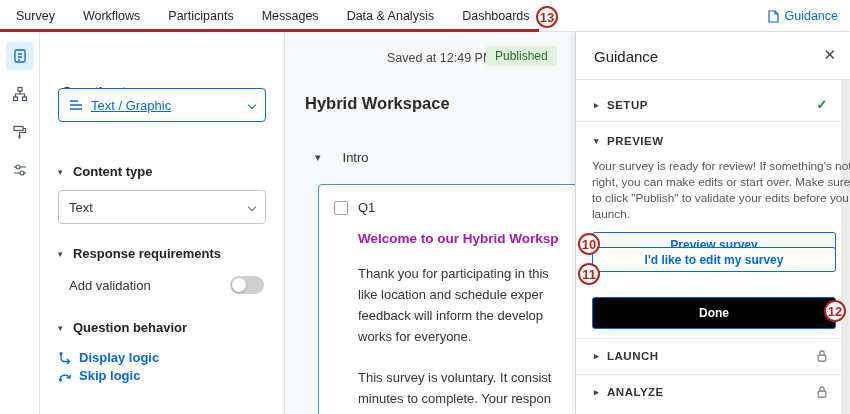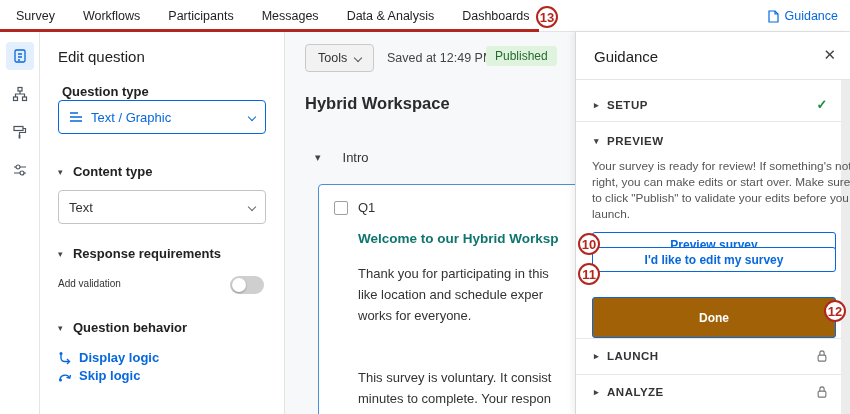--- a/index.html
+++ b/index.html
@@ -49,40 +49,40 @@
   .pubbadge { position:absolute; left:201px; top:14px; background:#dff3de; color:#256b2d;
               font-size:12px; padding:3px 9px; border-radius:3px; }
   .surveytitle { position:absolute; left:20px; top:62px; font-size:16.5px; font-weight:bold; color:#2b2b2b; }
   .blockrow { position:absolute; left:30px; top:118px; display:flex; align-items:center; gap:16px;
               font-size:13px; color:#333; cursor:pointer; }
   .qcard { position:absolute; left:33px; top:152px; width:560px; height:300px; background:#fff;
            border:1px solid #4a90d9; border-radius:4px; }
   .qcheck { position:absolute; left:15px; top:16px; width:14px; height:14px; border:1px solid #9aa0a6;
             border-radius:2px; background:#fff; cursor:pointer; }
   .qid { position:absolute; left:39px; top:15px; font-size:13px; color:#333; }
-  .qtitle { position:absolute; left:39px; top:46px; font-size:13.5px; font-weight:bold; color:#0f766e; white-space:nowrap; }
+  .qtitle { position:absolute; left:39px; top:46px; font-size:13.5px; font-weight:bold; color:#a21caf; white-space:nowrap; }
   .qpara { position:absolute; left:39px; font-size:13px; color:#333; line-height:21px; white-space:nowrap; }
 
   
   .guidance { position:absolute; left:575px; top:32px; width:275px; height:382px; background:#fff;
               border-left:1px solid #d8d8d8; box-shadow:-3px 0 6px rgba(0,0,0,.06); z-index:5; }
   .g-head { position:absolute; left:0; top:0; width:100%; height:48px; border-bottom:1px solid #e5e5e5; }
   .g-title { position:absolute; left:18px; top:16px; font-size:15px; color:#222; }
   .g-close { position:absolute; right:14px; top:14px; font-size:15px; color:#444; cursor:pointer; }
   .g-scroll { position:absolute; right:0; top:48px; width:9px; height:334px; background:#ececec; }
   .g-row { position:absolute; left:0; width:266px; height:34px; display:flex; align-items:center;
            padding:0 14px 0 18px; cursor:pointer; font-size:11.5px; font-weight:bold; letter-spacing:.5px; color:#333; }
   .g-row .tri { margin-right:8px; }
   .g-row .grow { flex:1; }
   .g-check { color:#1e8e3e; font-size:13px; }
   .g-body { position:absolute; left:16px; font-size:11.8px; color:#555; line-height:16px; white-space:nowrap; }
   .g-btn { position:absolute; left:16px; width:244px; height:25px; border:1px solid #0768dd; border-radius:3px;
            background:#fff; color:#0768dd; font-size:12px; font-weight:bold; display:flex; align-items:center;
            justify-content:center; cursor:pointer; }
-  .g-btn.primary { background:#a16207; color:#fff; height:41px; }
+  .g-btn.primary { background:#000000; color:#fff; height:32px; }
 
   
   .redline { position:absolute; left:0; top:29px; width:539px; height:2.5px; background:#b3261e; z-index:10; }
   .redcircle { position:absolute; width:22px; height:22px; border:2px solid #b3261e; border-radius:50%;
                background:#fff; color:#b3261e; font-size:13px; font-weight:bold; display:flex;
                align-items:center; justify-content:center; z-index:10; }
   svg { display:block; }
 </style>
 </head>
 <body>
@@ -133,25 +133,24 @@
     <svg width="16" height="16" viewBox="0 0 16 16">
         <path d="M2 5 h12 M2 11 h12" stroke="#4a5560" stroke-width="1.2"></path>
         <circle cx="6" cy="5" r="2" fill="#fff" stroke="#4a5560" stroke-width="1.2"></circle>
         <circle cx="10" cy="11" r="2" fill="#fff" stroke="#4a5560" stroke-width="1.2"></circle>
       </svg>
   </div>
 
 </div>
 
 <section class="leftpanel">
-  <div class="lp-title">Edit question</div>
 
   <div class="abs lp-bold" style="left:22px; top:52px;">Question type</div>
 
-  <div class="select blue" style="top:68px;">
+  <div class="select blue" style="top:56px;text-decoration:underline;">
     <span style="margin-right:8px;">
       <svg width="14" height="12" viewBox="0 0 14 12">
           <path d="M1 2 h8 M1 6 h12 M1 10 h12" stroke="#0768dd" stroke-width="1.5"></path>
         </svg>
     </span>
     <span class="grow">Text / Graphic</span>
     <span class="chev"></span>
   </div>
 
   <div class="abs" style="left:18px; top:130px;">
@@ -162,21 +161,21 @@
   <div class="select" style="top:158px;">
     <span class="grow">Text</span>
     <span class="chev" style="color:#666;"></span>
   </div>
 
   <div class="abs" style="left:18px; top:212px;">
     <span class="tri">▾</span>
     <span class="lp-bold">Response requirements</span>
   </div>
 
-  <div class="abs" style="left:18px; top:246px; font-size:10px; color:#333;">Add validation</div>
+  <div class="abs" style="left:29px; top:246px; font-size:13px; color:#333;">Add validation</div>
   <div class="toggle" style="left:190px; top:244px;">
     <div class="knob"></div>
   </div>
 
   <div class="abs" style="left:18px; top:286px;">
     <span class="tri">▾</span>
     <span class="lp-bold">Question behavior</span>
   </div>
 
   <div class="logiclink" style="top:318px;">
@@ -196,42 +195,39 @@
           <path d="M2 11 a5 5 0 0 1 9.5 -2" fill="none" stroke="#0768dd" stroke-width="1.4"></path>
           <path d="M12.5 6 l-0.8 3.2 L8.5 8.3" fill="none" stroke="#0768dd" stroke-width="1.4"></path>
           <circle cx="2.5" cy="11" r="1.5" fill="#0768dd"></circle>
         </svg>
     </span>
     <span>Skip logic</span>
   </div>
 </section>
 
 <main class="main">
-  <div class="toolsbtn">
-    <span>Tools</span>
-    <span class="chev" style="color:#555; margin-left:8px;"></span>
-  </div>
   <div class="savedtext">Saved at 12:49 PM</div>
   <div class="pubbadge">Published</div>
 
   <div class="surveytitle">Hybrid Workspace</div>
 
   <div class="blockrow">
     <span class="tri" style="font-size:11px;">▾</span>
     <span>Intro</span>
   </div>
 
   <div class="qcard">
     <div class="qcheck"></div>
     <div class="qid">Q1</div>
     <div class="qtitle">Welcome to our Hybrid Worksp</div>
 
     <div class="qpara" style="top:78px;">
       <div>Thank you for participating in this</div>
       <div>like location and schedule exper</div>
+      <div>feedback will inform the develop</div>
       <div>works for everyone.</div>
     </div>
 
     <div class="qpara" style="top:182px;">
       <div>This survey is voluntary. It consist</div>
       <div>minutes to complete. Your respon</div>
       <div>shared and results will only be re</div>
     </div>
   </div>
 </main>

